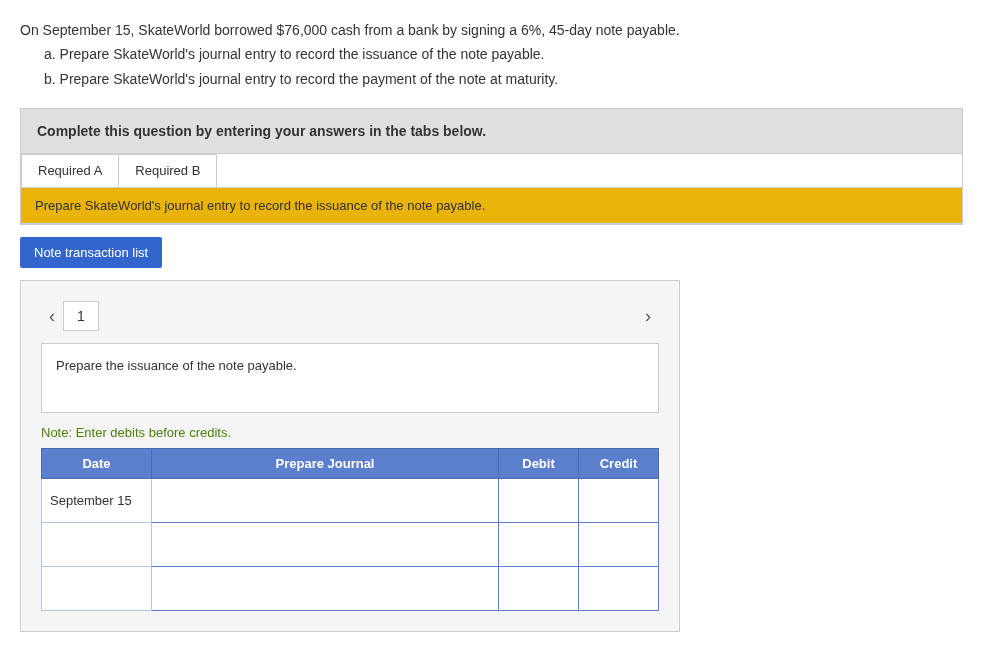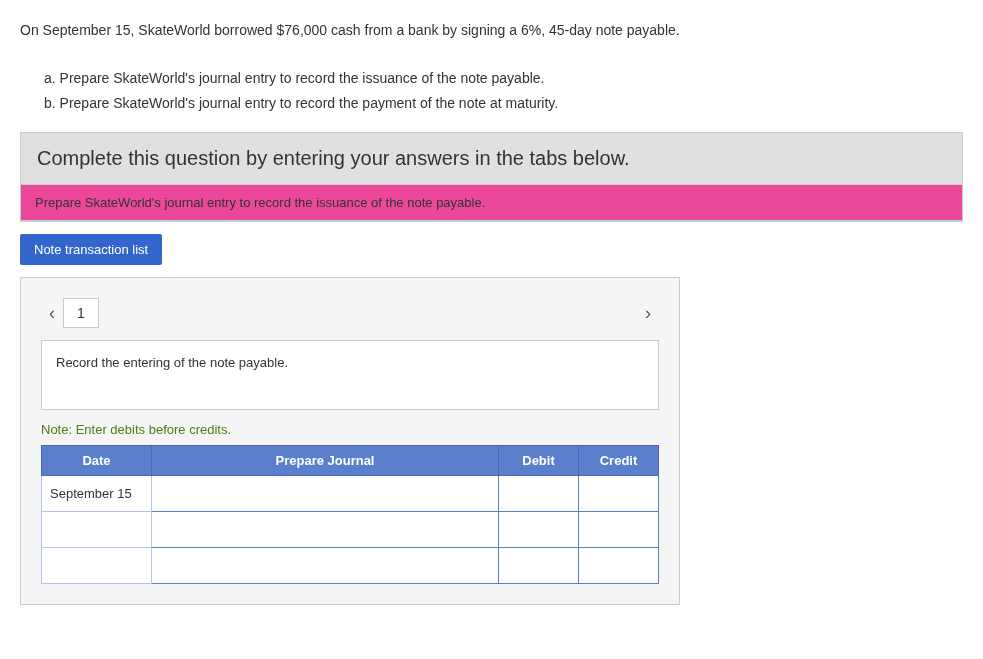--- a/index.html
+++ b/index.html
@@ -11,40 +11,40 @@
       font-family: Arial, sans-serif;
       font-size: 14px;
       color: #333;
       background: #fff;
       padding: 20px;
       width: 983px;
       min-height: 659px;
     }
 
     .intro-text {
-      margin-bottom: 25px;
+      margin-bottom: 1px;
       line-height: 1.5;
     }
 
     .sub-points {
       margin-left: 24px;
       margin-bottom: 16px;
       line-height: 1.8;
     }
 
     .instruction-box {
       background: #e0e0e0;
       padding: 14px 16px;
       margin-bottom: 0;
       border: 1px solid #ccc;
     }
 
     .instruction-box strong {
-      font-weight: normal;
-      font-size: 20px;
+      font-weight: bold;
+      font-size: 14px;
       margin-top: 15px;
     }
 
     .tabs-container {
       border: 1px solid #ccc;
       border-top: none;
       margin-bottom: 0;
     }
 
     .tabs-row {
@@ -65,21 +65,21 @@
 
     .tab.active {
       background: #fff;
       border-bottom: 1px solid #fff;
       font-weight: normal;
       position: relative;
       z-index: 1;
     }
 
     .blue-info-bar {
-      background: #ec4899;
+      background: #eab308;
       padding: 10px 14px;
       border-bottom: 1px solid #b0d4ea;
       font-size: 13px;
       color: #333;
     }
 
     .view-transaction-btn {
       background: #3366cc;
       color: #fff;
       border: none;
@@ -163,21 +163,21 @@
       font-weight: bold;
     }
 
     .journal-table th.center {
       text-align: center;
     }
 
     .journal-table td {
       border: 1px solid #b0c4e8;
       padding: 5px 8px;
-      height: 36px;
+      height: 44px;
       background: #fff;
     }
 
     .journal-table td.blue-border {
       border: 1px solid #5b7fcc;
     }
 
     .journal-table tr.data-row td {
       background: #fff;
     }
@@ -209,37 +209,41 @@
 <div class="sub-points">
   <div>a. Prepare SkateWorld's journal entry to record the issuance of the note payable.</div>
   <div>b. Prepare SkateWorld's journal entry to record the payment of the note at maturity.</div>
 </div>
 
 <div class="instruction-box">
   <strong>Complete this question by entering your answers in the tabs below.</strong>
 </div>
 
 <div class="tabs-container">
+  <div class="tabs-row">
+    <div class="tab active">Required A</div>
+    <div class="tab">Required B</div>
+  </div>
 
   <div class="blue-info-bar">Prepare SkateWorld's journal entry to record the issuance of the note payable.</div>
 </div>
 
 <button class="view-transaction-btn">Note transaction list</button>
 
 <div class="worksheet-card">
 
   <div class="nav-row">
     <span class="nav-arrow">‹</span>
     <div class="nav-num-box">1</div>
     <div class="nav-spacer"></div>
     <span class="nav-arrow">›</span>
   </div>
 
   <div class="record-box">
-    <span>Record the entering of the note payable.</span>
+    <span>Prepare the issuance of the note payable.</span>
   </div>
 
   <div class="note-text">Note: Enter debits before credits.</div>
 
   <table class="journal-table">
     <thead>
       <tr>
         <th class="col-date center">Date</th>
         <th class="col-journal center">Prepare Journal</th>
         <th class="col-debit center">Debit</th>

